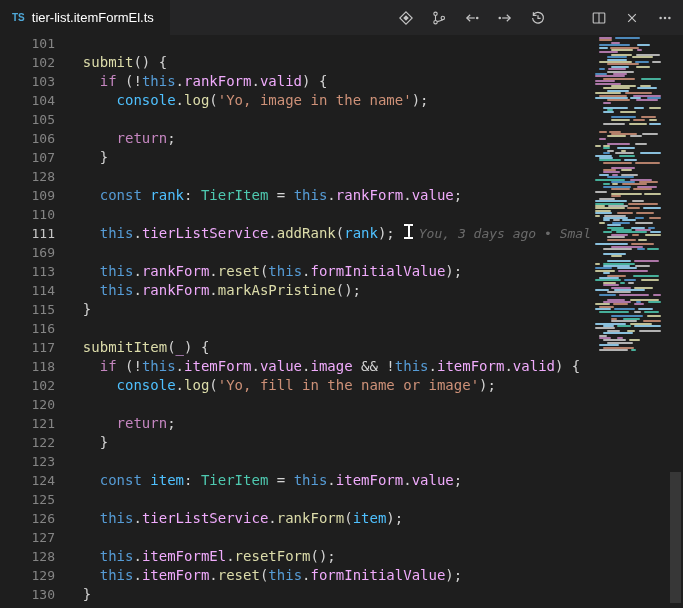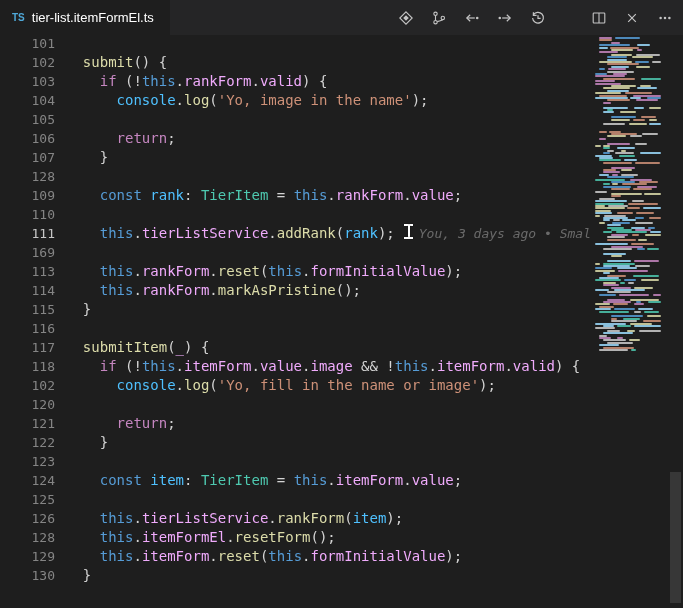--- a/index.html
+++ b/index.html
@@ -148,20 +148,21 @@
         <div class="row"><div class="ln">117</div><div class="code"><span class="tok-pl">  </span><span class="tok-fn">submitItem</span><span class="tok-pl">(</span><span class="tok-var">_</span><span class="tok-pl">) {</span></div></div>
         <div class="row"><div class="ln">118</div><div class="code"><span class="tok-pl">    </span><span class="tok-kw">if</span><span class="tok-pl"> (!</span><span class="tok-st">this</span><span class="tok-pl">.</span><span class="tok-var">itemForm</span><span class="tok-pl">.</span><span class="tok-var">value</span><span class="tok-pl">.</span><span class="tok-var">image</span><span class="tok-pl"> &amp;&amp; !</span><span class="tok-st">this</span><span class="tok-pl">.</span><span class="tok-var">itemForm</span><span class="tok-pl">.</span><span class="tok-var">valid</span><span class="tok-pl">) {</span></div></div>
         <div class="row"><div class="ln">102</div><div class="code"><span class="tok-pl">      </span><span class="tok-ro">console</span><span class="tok-pl">.</span><span class="tok-fn">log</span><span class="tok-pl">(</span><span class="tok-str">'Yo, fill in the name or image'</span><span class="tok-pl">);</span></div></div>
         <div class="row"><div class="ln">120</div><div class="code"></div></div>
         <div class="row"><div class="ln">121</div><div class="code"><span class="tok-pl">      </span><span class="tok-kw">return</span><span class="tok-pl">;</span></div></div>
         <div class="row"><div class="ln">122</div><div class="code"><span class="tok-pl">    }</span></div></div>
         <div class="row"><div class="ln">123</div><div class="code"></div></div>
         <div class="row"><div class="ln">124</div><div class="code"><span class="tok-pl">    </span><span class="tok-st">const</span><span class="tok-pl"> </span><span class="tok-ro">item</span><span class="tok-pl">: </span><span class="tok-ty">TierItem</span><span class="tok-pl"> = </span><span class="tok-st">this</span><span class="tok-pl">.</span><span class="tok-var">itemForm</span><span class="tok-pl">.</span><span class="tok-var">value</span><span class="tok-pl">;</span></div></div>
         <div class="row"><div class="ln">125</div><div class="code"></div></div>
         <div class="row"><div class="ln">126</div><div class="code"><span class="tok-pl">    </span><span class="tok-st">this</span><span class="tok-pl">.</span><span class="tok-var">tierListService</span><span class="tok-pl">.</span><span class="tok-fn">rankForm</span><span class="tok-pl">(</span><span class="tok-ro">item</span><span class="tok-pl">);</span></div></div>
+        <div class="row"><div class="ln">127</div><div class="code"></div></div>
         <div class="row"><div class="ln">128</div><div class="code"><span class="tok-pl">    </span><span class="tok-st">this</span><span class="tok-pl">.</span><span class="tok-var">itemFormEl</span><span class="tok-pl">.</span><span class="tok-fn">resetForm</span><span class="tok-pl">();</span></div></div>
         <div class="row"><div class="ln">129</div><div class="code"><span class="tok-pl">    </span><span class="tok-st">this</span><span class="tok-pl">.</span><span class="tok-var">itemForm</span><span class="tok-pl">.</span><span class="tok-fn">reset</span><span class="tok-pl">(</span><span class="tok-st">this</span><span class="tok-pl">.</span><span class="tok-var">formInitialValue</span><span class="tok-pl">);</span></div></div>
         <div class="row"><div class="ln">130</div><div class="code"><span class="tok-pl">  }</span></div></div>
       </div>
   </div>
 
   <div class="minimap" id="minimap">
       <div class="mm-row" style="top: 2px;">
         <span class="mm-seg" style="left: 6px; width: 13.0393px; background: rgb(197, 134, 192);"></span>
         <span class="mm-seg" style="left: 21.9982px; width: 25.3738px; background: rgb(86, 156, 214);"></span>

